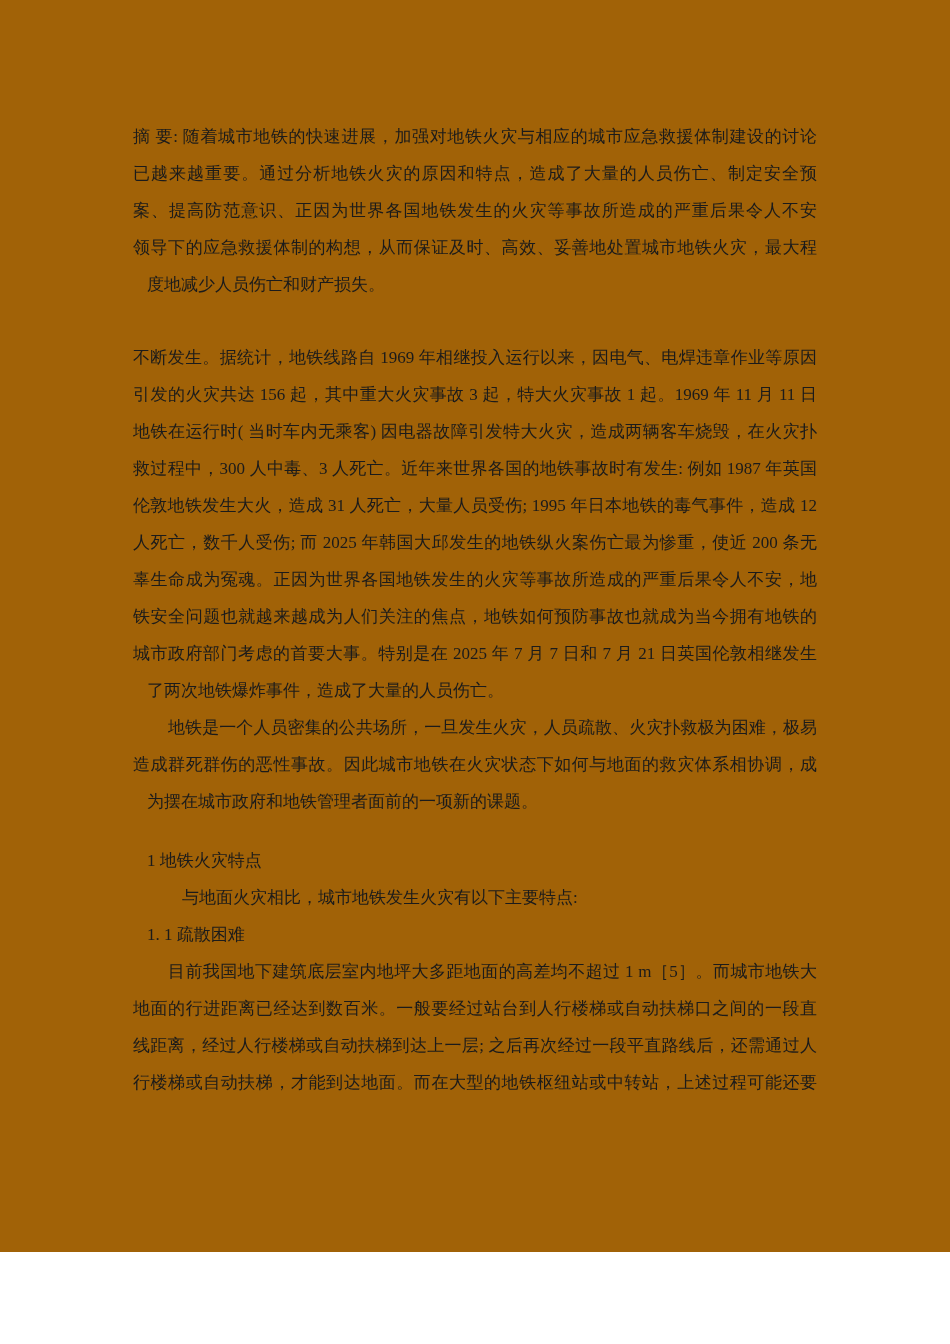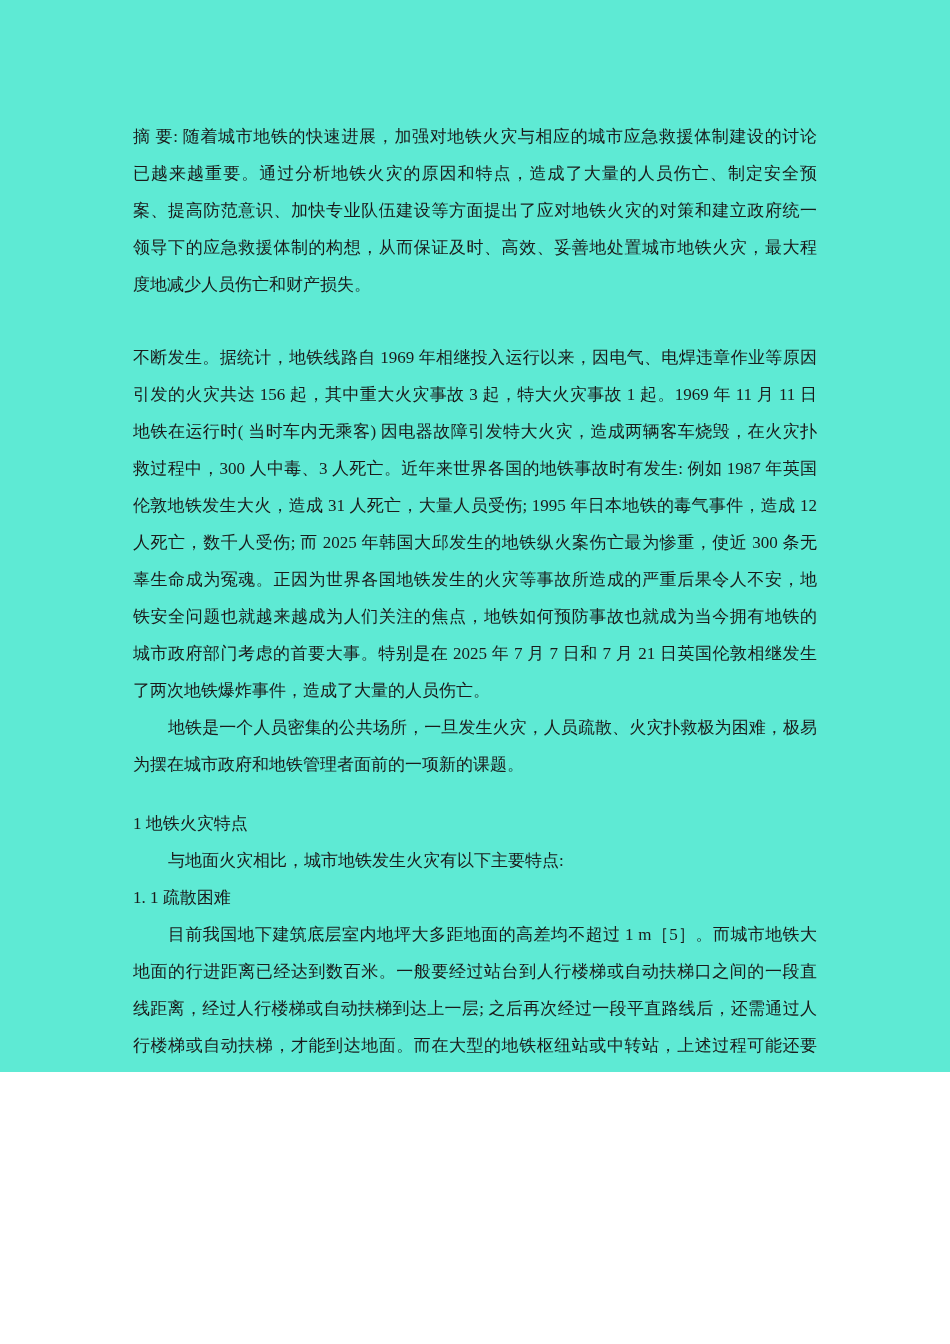--- a/index.html
+++ b/index.html
@@ -10,75 +10,77 @@
     width: 950px;
     height: 1344px;
     background: #ffffff;
     overflow: hidden;
     font-family: "Liberation Serif", "DejaVu Serif", serif;
     color: #1b1b1b;
   }
   .page {
     position: relative;
     width: 950px;
-    height: 1072px;
-    background: #5eead4;
+    height: 1252px;
+    background: #a16207;
   }
   .text-block {
     position: absolute;
     left: 133px;
     top: 118px;
     width: 684px;
     font-size: 17px;
     line-height: 37px;
     letter-spacing: 0;
   }
   .ln {
     height: 37px;
     overflow: hidden;
     text-align: justify;
     text-align-last: justify;
     text-justify: inter-character;
   }
   .ln.end {
     text-align: right;
     text-align-last: left;
+    margin-left: 14px;
   }
   .ln.ind {
     text-indent: 35px;
   }
   .gap-a { height: 36px; }
   .gap-b { height: 22px; }
 </style>
 </head>
 <body>
 
 <div class="page">
   <div class="text-block">
 
     <div class="ln">摘  要: 随着城市地铁的快速进展，加强对地铁火灾与相应的城市应急救援体制建设的讨论</div>
     <div class="ln">已越来越重要。通过分析地铁火灾的原因和特点，造成了大量的人员伤亡、制定安全预</div>
-    <div class="ln">案、提高防范意识、加快专业队伍建设等方面提出了应对地铁火灾的对策和建立政府统一</div>
+    <div class="ln">案、提高防范意识、正因为世界各国地铁发生的火灾等事故所造成的严重后果令人不安</div>
     <div class="ln">领导下的应急救援体制的构想，从而保证及时、高效、妥善地处置城市地铁火灾，最大程</div>
     <div class="ln end">度地减少人员伤亡和财产损失。</div>
 
     <div class="gap-a"></div>
 
     <div class="ln">不断发生。据统计，地铁线路自 1969 年相继投入运行以来，因电气、电焊违章作业等原因</div>
     <div class="ln">引发的火灾共达 156 起，其中重大火灾事故 3 起，特大火灾事故 1 起。1969 年 11 月 11 日</div>
     <div class="ln">地铁在运行时( 当时车内无乘客) 因电器故障引发特大火灾，造成两辆客车烧毁，在火灾扑</div>
     <div class="ln">救过程中，300 人中毒、3 人死亡。近年来世界各国的地铁事故时有发生: 例如 1987 年英国</div>
     <div class="ln">伦敦地铁发生大火，造成 31 人死亡，大量人员受伤; 1995 年日本地铁的毒气事件，造成 12</div>
-    <div class="ln">人死亡，数千人受伤; 而 2025 年韩国大邱发生的地铁纵火案伤亡最为惨重，使近 300 条无</div>
+    <div class="ln">人死亡，数千人受伤; 而 2025 年韩国大邱发生的地铁纵火案伤亡最为惨重，使近 200 条无</div>
     <div class="ln">辜生命成为冤魂。正因为世界各国地铁发生的火灾等事故所造成的严重后果令人不安，地</div>
     <div class="ln">铁安全问题也就越来越成为人们关注的焦点，地铁如何预防事故也就成为当今拥有地铁的</div>
     <div class="ln">城市政府部门考虑的首要大事。特别是在 2025 年 7 月 7 日和 7 月 21 日英国伦敦相继发生</div>
     <div class="ln end">了两次地铁爆炸事件，造成了大量的人员伤亡。</div>
 
     <div class="ln ind">地铁是一个人员密集的公共场所，一旦发生火灾，人员疏散、火灾扑救极为困难，极易</div>
+    <div class="ln">造成群死群伤的恶性事故。因此城市地铁在火灾状态下如何与地面的救灾体系相协调，成</div>
     <div class="ln end">为摆在城市政府和地铁管理者面前的一项新的课题。</div>
 
     <div class="gap-b"></div>
 
     <div class="ln end">1 地铁火灾特点</div>
     <div class="ln ind end">与地面火灾相比，城市地铁发生火灾有以下主要特点:</div>
     <div class="ln end">1.  1 疏散困难</div>
     <div class="ln ind">目前我国地下建筑底层室内地坪大多距地面的高差均不超过 1 m［5］。而城市地铁大</div>
     <div class="ln">地面的行进距离已经达到数百米。一般要经过站台到人行楼梯或自动扶梯口之间的一段直</div>
     <div class="ln">线距离，经过人行楼梯或自动扶梯到达上一层; 之后再次经过一段平直路线后，还需通过人</div>

